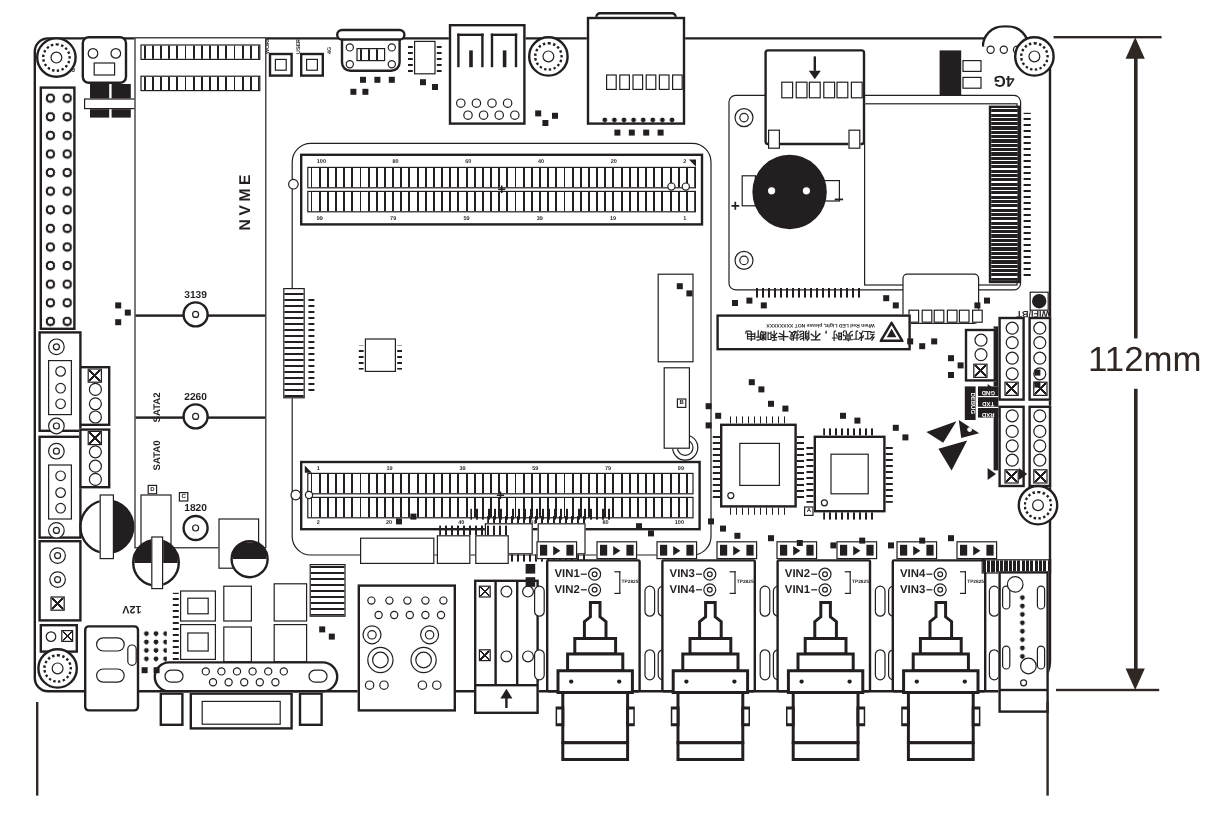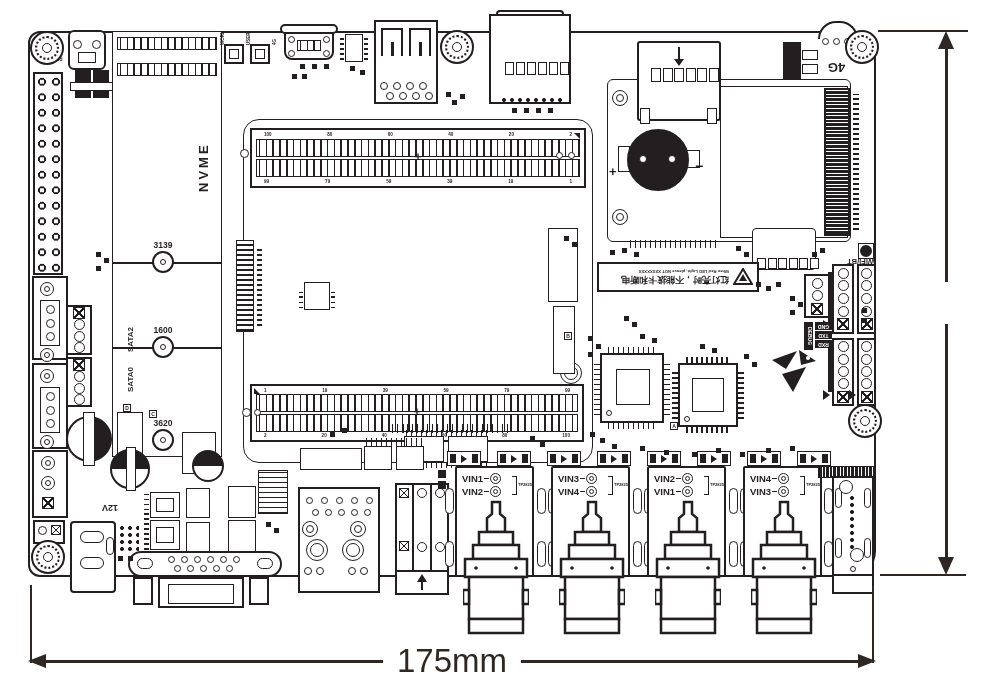--- a/index.html
+++ b/index.html
@@ -85,22 +85,22 @@
   <div class="e b1" style="left:112px;top:31px;width:110px;height:426px;"></div>
   <div class="e slotpins" style="left:117px;top:37px;width:100px;height:13px;"></div>
   <div class="e slotpins" style="left:117px;top:63px;width:100px;height:13px;"></div>
   <div class="e lbl vtxt" style="left:196px;top:112px;height:80px;font-size:13px;letter-spacing:3px;">NVME</div>
   <div class="e" style="left:113px;top:262px;width:108px;height:1.5px;background:var(--k);"></div>
   <div class="e" style="left:113px;top:347px;width:108px;height:1.5px;background:var(--k);"></div>
   <div class="e standoff" style="left:152px;top:251px;width:22px;height:22px;"></div>
   <div class="e standoff" style="left:152px;top:336px;width:22px;height:22px;"></div>
   <div class="e standoff" style="left:152px;top:429px;width:22px;height:22px;"></div>
   <div class="e lbl" style="left:145px;top:240px;width:36px;font-size:8.5px;text-align:center;">3139</div>
-  <div class="e lbl" style="left:145px;top:325px;width:36px;font-size:8.5px;text-align:center;">1600</div>
-  <div class="e lbl" style="left:145px;top:418px;width:36px;font-size:8.5px;text-align:center;">3620</div>
+  <div class="e lbl" style="left:145px;top:325px;width:36px;font-size:8.5px;text-align:center;">2260</div>
+  <div class="e lbl" style="left:145px;top:418px;width:36px;font-size:8.5px;text-align:center;">1820</div>
   <div class="e lbl vtxt" style="left:126px;top:314px;height:38px;font-size:8px;">SATA2</div>
   <div class="e lbl vtxt" style="left:126px;top:354px;height:38px;font-size:8px;">SATA0</div>
   <div class="e mk" style="left:123px;top:404px;">D</div>
   <div class="e mk" style="left:149px;top:410px;">C</div>
   <div class="e b1" style="left:117px;top:412px;width:26px;height:56px;"></div>
   <div class="e b1" style="left:182px;top:432px;width:34px;height:42px;"></div>
 
   <div class="e lbl vtxt" style="left:220px;top:29px;height:16px;font-size:4.5px;">WORK</div>
   <div class="e b" style="left:224px;top:44px;width:20px;height:20px;"></div>
   <div class="e b1" style="left:229px;top:49px;width:10px;height:10px;"></div>
@@ -676,28 +676,22 @@
     692px 452px #231f20,716px 448px #231f20,740px 452px #231f20,766px 448px #231f20,790px 446px #231f20,
     96px 252px #231f20,104px 258px #231f20,96px 266px #231f20,118px 556px #231f20,128px 556px #231f20,
     266px 522px #231f20,274px 528px #231f20,330px 432px #231f20,342px 428px #231f20,
     564px 236px #231f20,572px 242px #231f20,624px 316px #231f20,632px 322px #231f20,
     530px 436px #231f20,540px 442px #231f20,812px 252px #231f20,820px 248px #231f20,862px 308px #231f20,862px 318px #231f20;"></div>
 
   <div class="e screw" style="left:30px;top:31px;width:34px;height:34px;"></div>
 
   <div class="e dimline" style="left:30px;top:585px;width:2px;height:78px;"></div>
   <div class="e dimline" style="left:872px;top:585px;width:2px;height:78px;"></div>
-  <div class="e" style="left:28px;top:642px;width:848px;height:38px;display:flex;align-items:center;">
-    <span class="arrLf"></span>
-    <span class="dimline" style="flex:1;height:3px;"></span>
-    <span class="dimtxt" style="font-size:33px;padding:0 14px;">175mm</span>
-    <span class="dimline" style="flex:1;height:3px;"></span>
-    <span class="arrRt"></span>
-  </div>
 
   <div class="e dimline" style="left:878px;top:30px;width:90px;height:2px;"></div>
   <div class="e dimline" style="left:880px;top:574px;width:86px;height:2px;"></div>
   <div class="e arrU" style="left:938px;top:31px;"></div>
   <div class="e dimline" style="left:945px;top:47px;width:3px;height:235px;"></div>
   <div class="e dimline" style="left:945px;top:324px;width:3px;height:234px;"></div>
   <div class="e arrD" style="left:938px;top:557px;"></div>
+  <div class="e dimtxt" style="left:903px;top:284px;width:102px;font-size:29px;text-align:center;">112mm</div>
 
 </div>
 
 </body></html>

